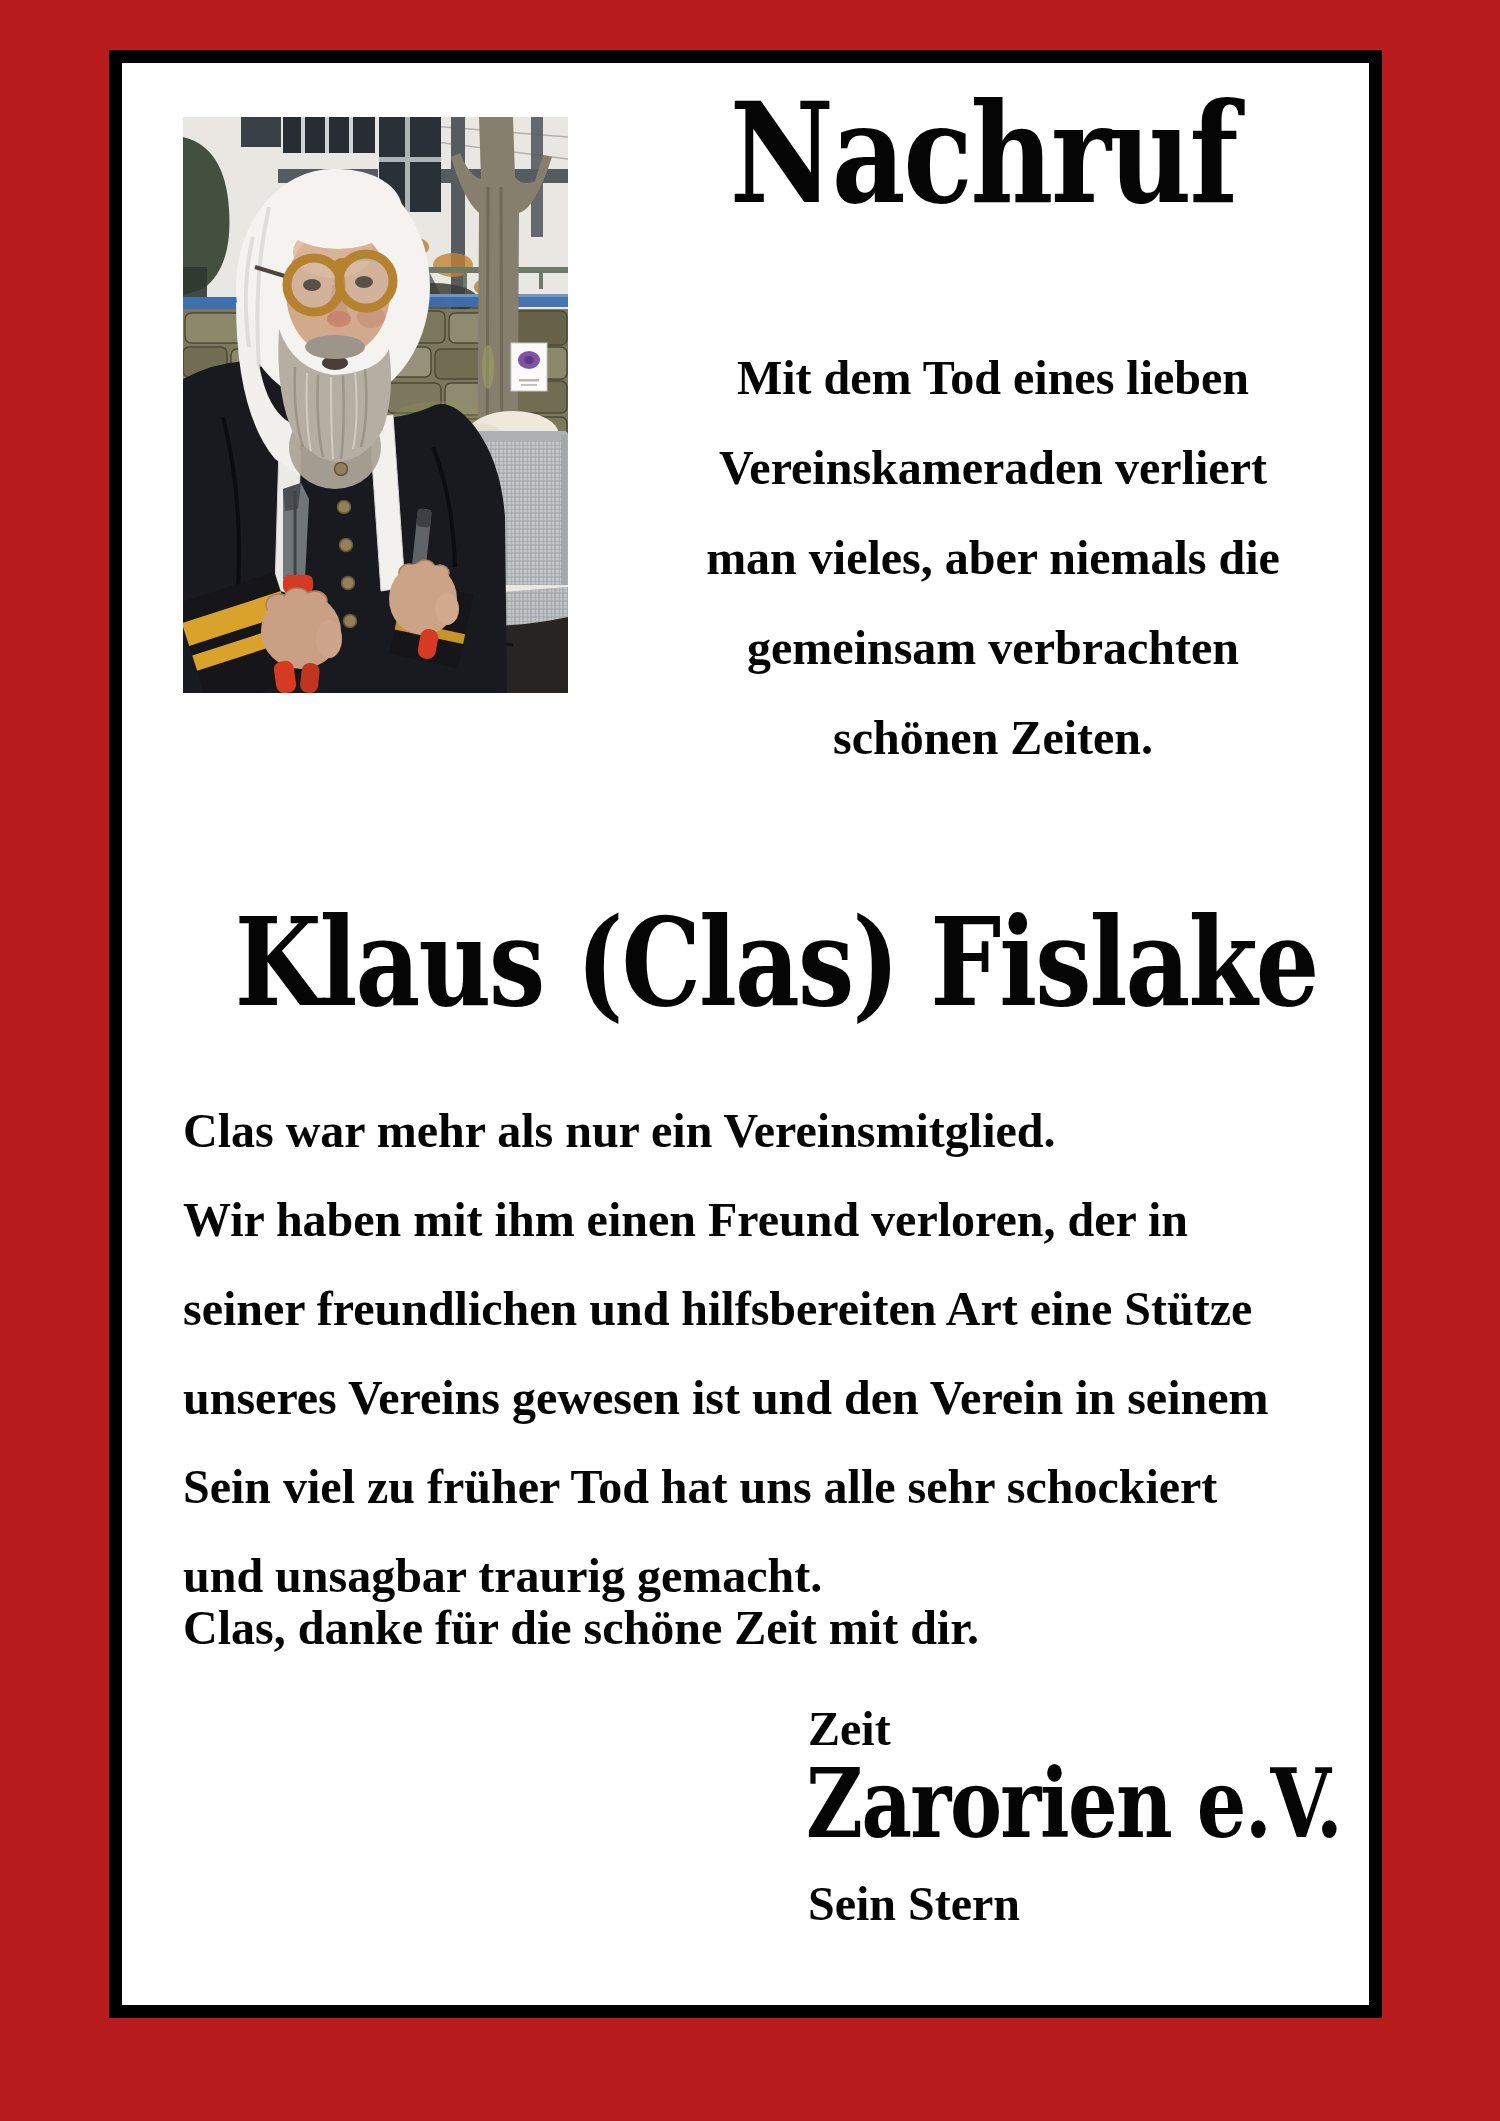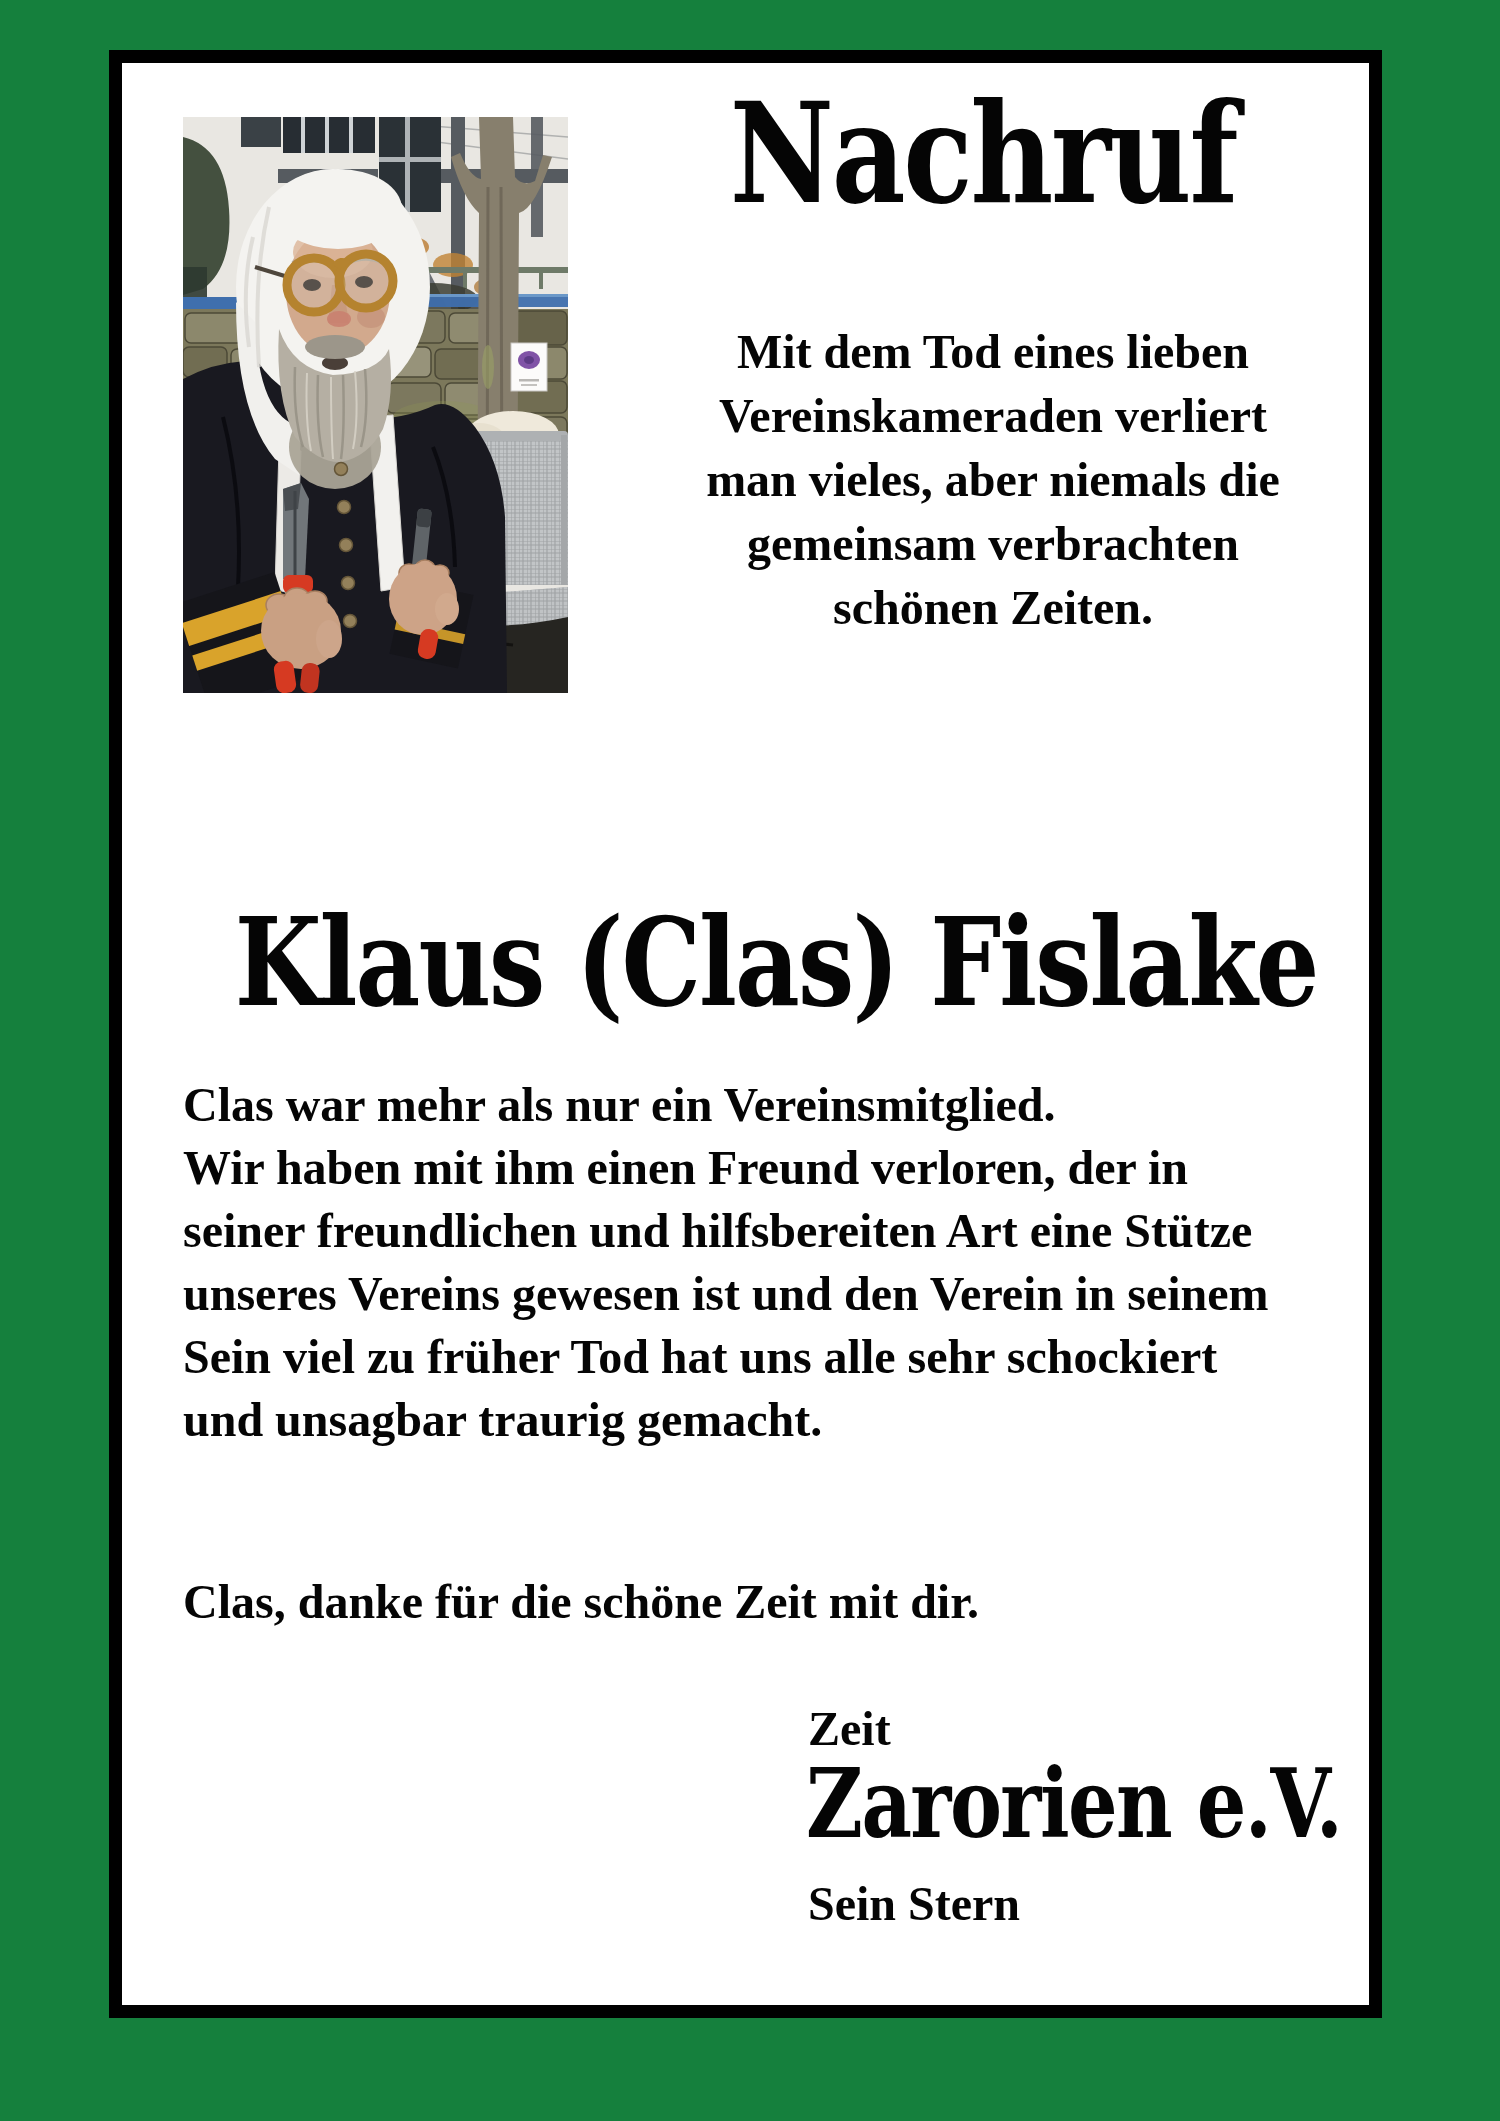--- a/index.html
+++ b/index.html
@@ -1,33 +1,33 @@
 <!DOCTYPE html>
 <html><head>
 <meta charset="utf-8">
 <style>
   html,body{margin:0;padding:0;background:#ffffff;}
-  .page{position:relative;width:1500px;height:2121px;background:#15803d;overflow:hidden;
+  .page{position:relative;width:1500px;height:2121px;background:#b91c1c;overflow:hidden;
         font-family:"Liberation Serif","DejaVu Serif",serif;color:#050505;}
   .frame{position:absolute;left:109px;top:50px;width:1273px;height:1968px;
          border:13px solid #000;box-sizing:border-box;background:#fff;}
   .photo{position:absolute;left:183px;top:117px;width:385px;height:576px;overflow:hidden;}
   .serif{font-weight:bold;font-size:48px;line-height:64px;}
   .fraktur{font-family:"DejaVu Serif",serif;font-weight:bold;letter-spacing:-0.02em;
            transform:scaleY(1.22);transform-origin:50% 0;line-height:1.1;white-space:nowrap;}
   .title-block{position:absolute;left:588px;top:78px;width:790px;text-align:center;font-size:114px;}
   .intro-block{position:absolute;left:608px;top:320px;width:770px;text-align:center;}
   .farewell-block{position:absolute;left:183px;top:757px;width:1190px;}
   .name-block{position:absolute;left:183px;top:895px;width:1186px;text-align:center;font-size:100px;}
   .tribute-block{position:absolute;left:183px;top:1073px;width:1190px;line-height:63px;}
   .thanks-block{position:absolute;left:183px;top:1570px;width:1190px;}
   .sig-salutation{position:absolute;left:808px;top:1697px;}
   .sig-org{position:absolute;left:806px;top:1752px;font-size:78px;transform-origin:0 0;}
   .sig-person{position:absolute;left:808px;top:1872px;}
-  .line{white-space:nowrap;}
+  .line{white-space:nowrap;margin-top:26px;}
 </style>
 </head>
 <body>
 
 <div class="page">
   <div class="frame"></div>
 
   <div class="photo">
     <svg width="385" height="576" viewBox="0 0 385 576" xmlns="http://www.w3.org/2000/svg">
       <defs>

